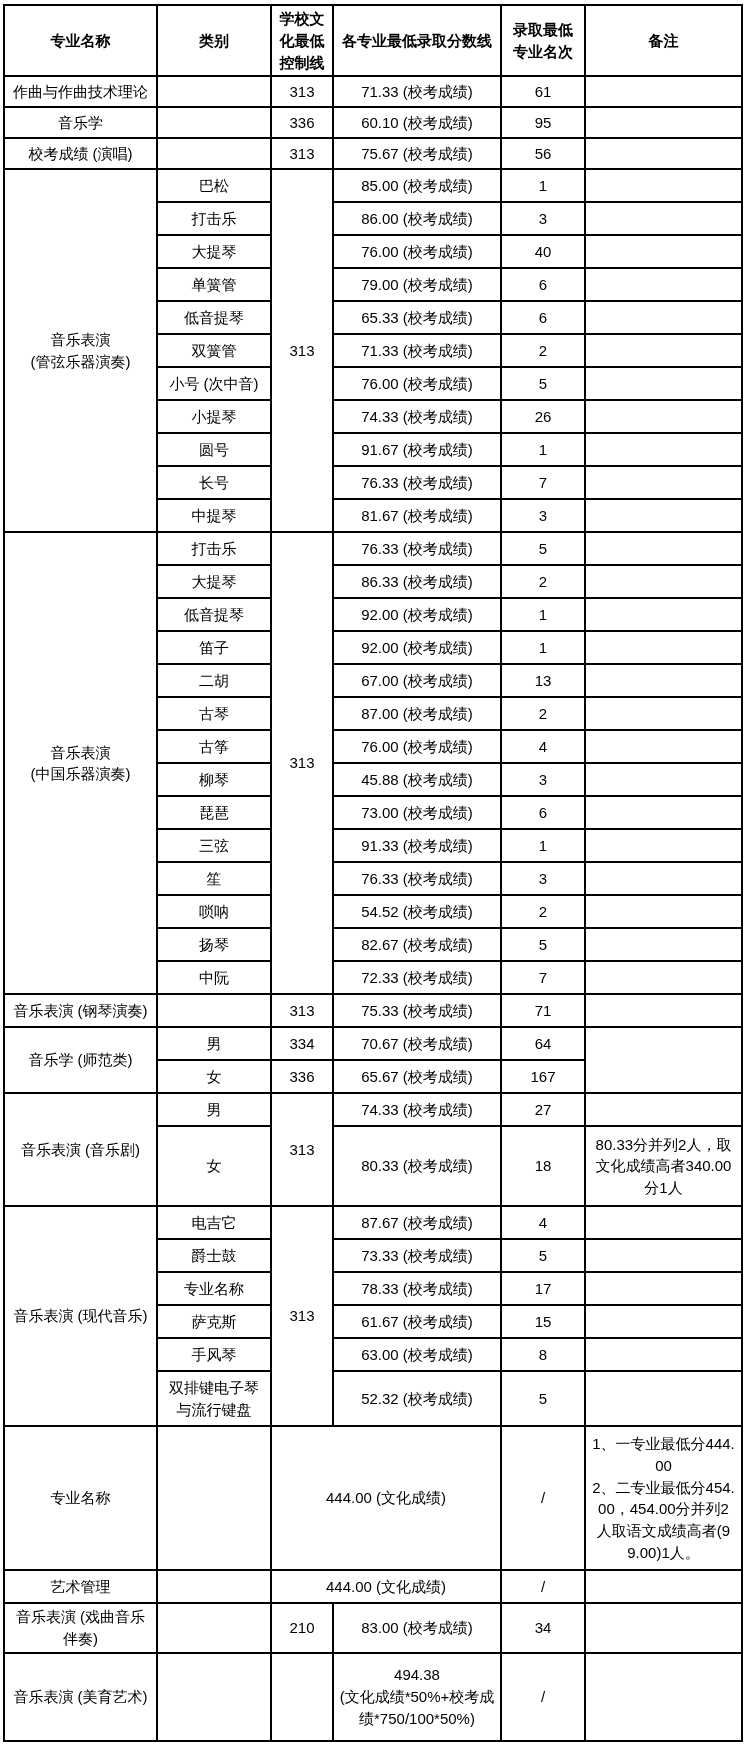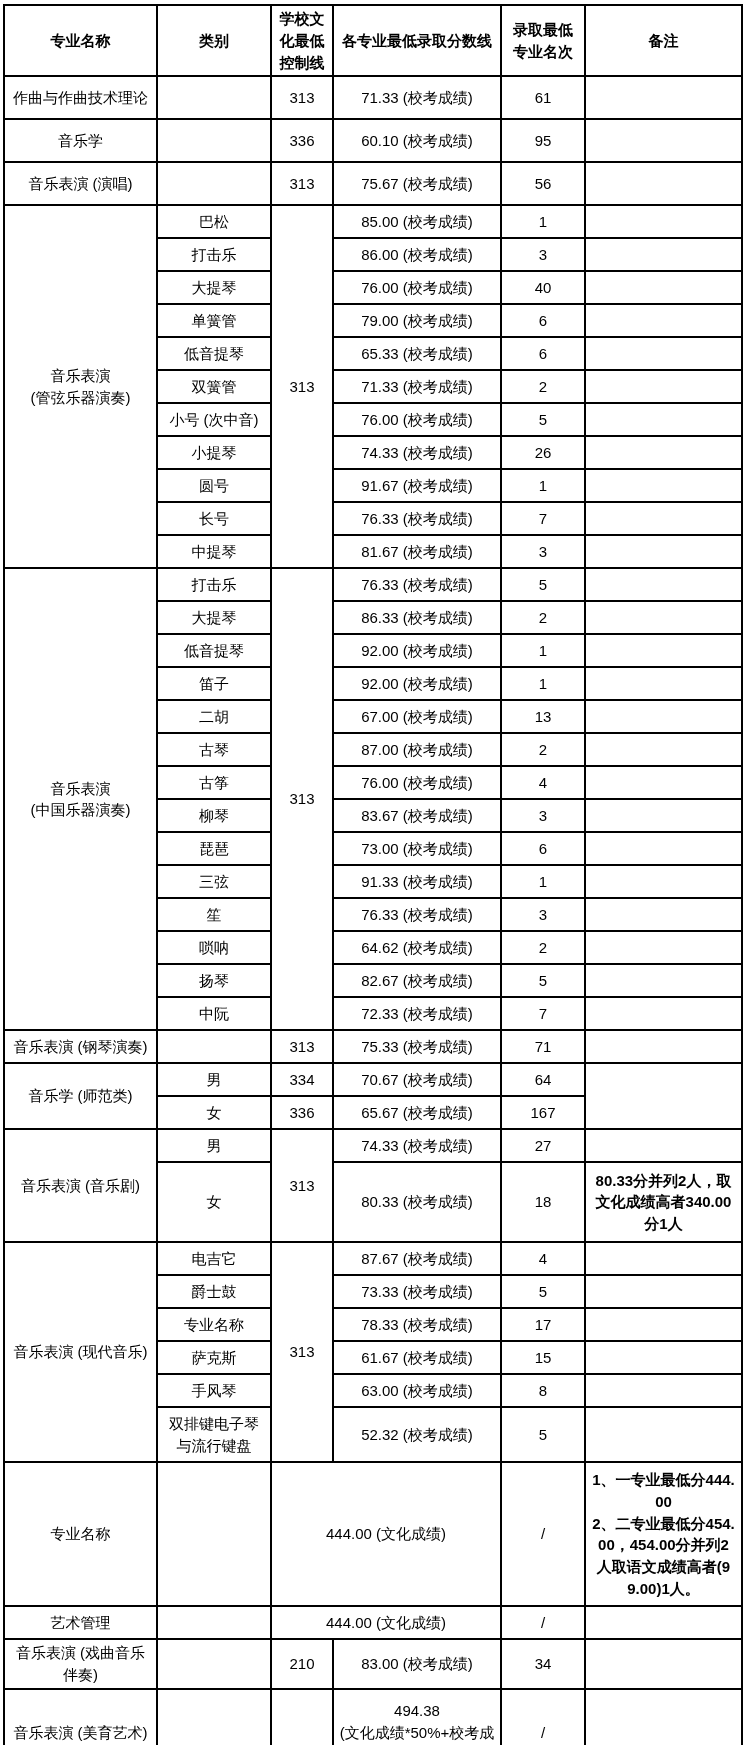--- a/index.html
+++ b/index.html
@@ -29,24 +29,24 @@
     font-size: 15px;
     line-height: 1.45;
     white-space: pre-line;
     word-break: break-all;
     box-sizing: border-box;
   }
   .score-table th {
     font-weight: bold;
     font-size: 15px;
   }
-  .ta-l { text-align: left; font-weight: bold; }
+  .ta-l { text-align: left; }
   
   tr.rh-head { height: 61px; }
-  tr.rh-s    { height: 43px; }
+  tr.rh-s    { height: 31px; }
   tr.rh-i    { height: 33px; }
   tr.rh-f    { height: 80px; }  
   tr.rh-k    { height: 55px; }  
   tr.rh-h    { height: 144px; } 
   tr.rh-x    { height: 35px; }  
   tr.rh-m    { height: 88px; }  
 </style>
 </head>
 <body>
 
@@ -84,21 +84,21 @@
     <tr class="rh-s">
       <td>音乐学</td>
       <td></td>
       <td>336</td>
       <td>60.10 (校考成绩)</td>
       <td>95</td>
       <td></td>
     </tr>
 
     <tr class="rh-s">
-      <td>音乐表演 (演唱)</td>
+      <td>校考成绩 (演唱)</td>
       <td></td>
       <td>313</td>
       <td>75.67 (校考成绩)</td>
       <td>56</td>
       <td></td>
     </tr>
 
     <tr class="rh-i">
       <td rowspan="11">音乐表演
 (管弦乐器演奏)</td>
@@ -209,21 +209,21 @@
       <td></td>
     </tr>
     <tr class="rh-i">
       <td>古筝</td>
       <td>76.00 (校考成绩)</td>
       <td>4</td>
       <td></td>
     </tr>
     <tr class="rh-i">
       <td>柳琴</td>
-      <td>83.67 (校考成绩)</td>
+      <td>45.88 (校考成绩)</td>
       <td>3</td>
       <td></td>
     </tr>
     <tr class="rh-i">
       <td>琵琶</td>
       <td>73.00 (校考成绩)</td>
       <td>6</td>
       <td></td>
     </tr>
     <tr class="rh-i">
@@ -233,21 +233,21 @@
       <td></td>
     </tr>
     <tr class="rh-i">
       <td>笙</td>
       <td>76.33 (校考成绩)</td>
       <td>3</td>
       <td></td>
     </tr>
     <tr class="rh-i">
       <td>唢呐</td>
-      <td>64.62 (校考成绩)</td>
+      <td>54.52 (校考成绩)</td>
       <td>2</td>
       <td></td>
     </tr>
     <tr class="rh-i">
       <td>扬琴</td>
       <td>82.67 (校考成绩)</td>
       <td>5</td>
       <td></td>
     </tr>
     <tr class="rh-i">

